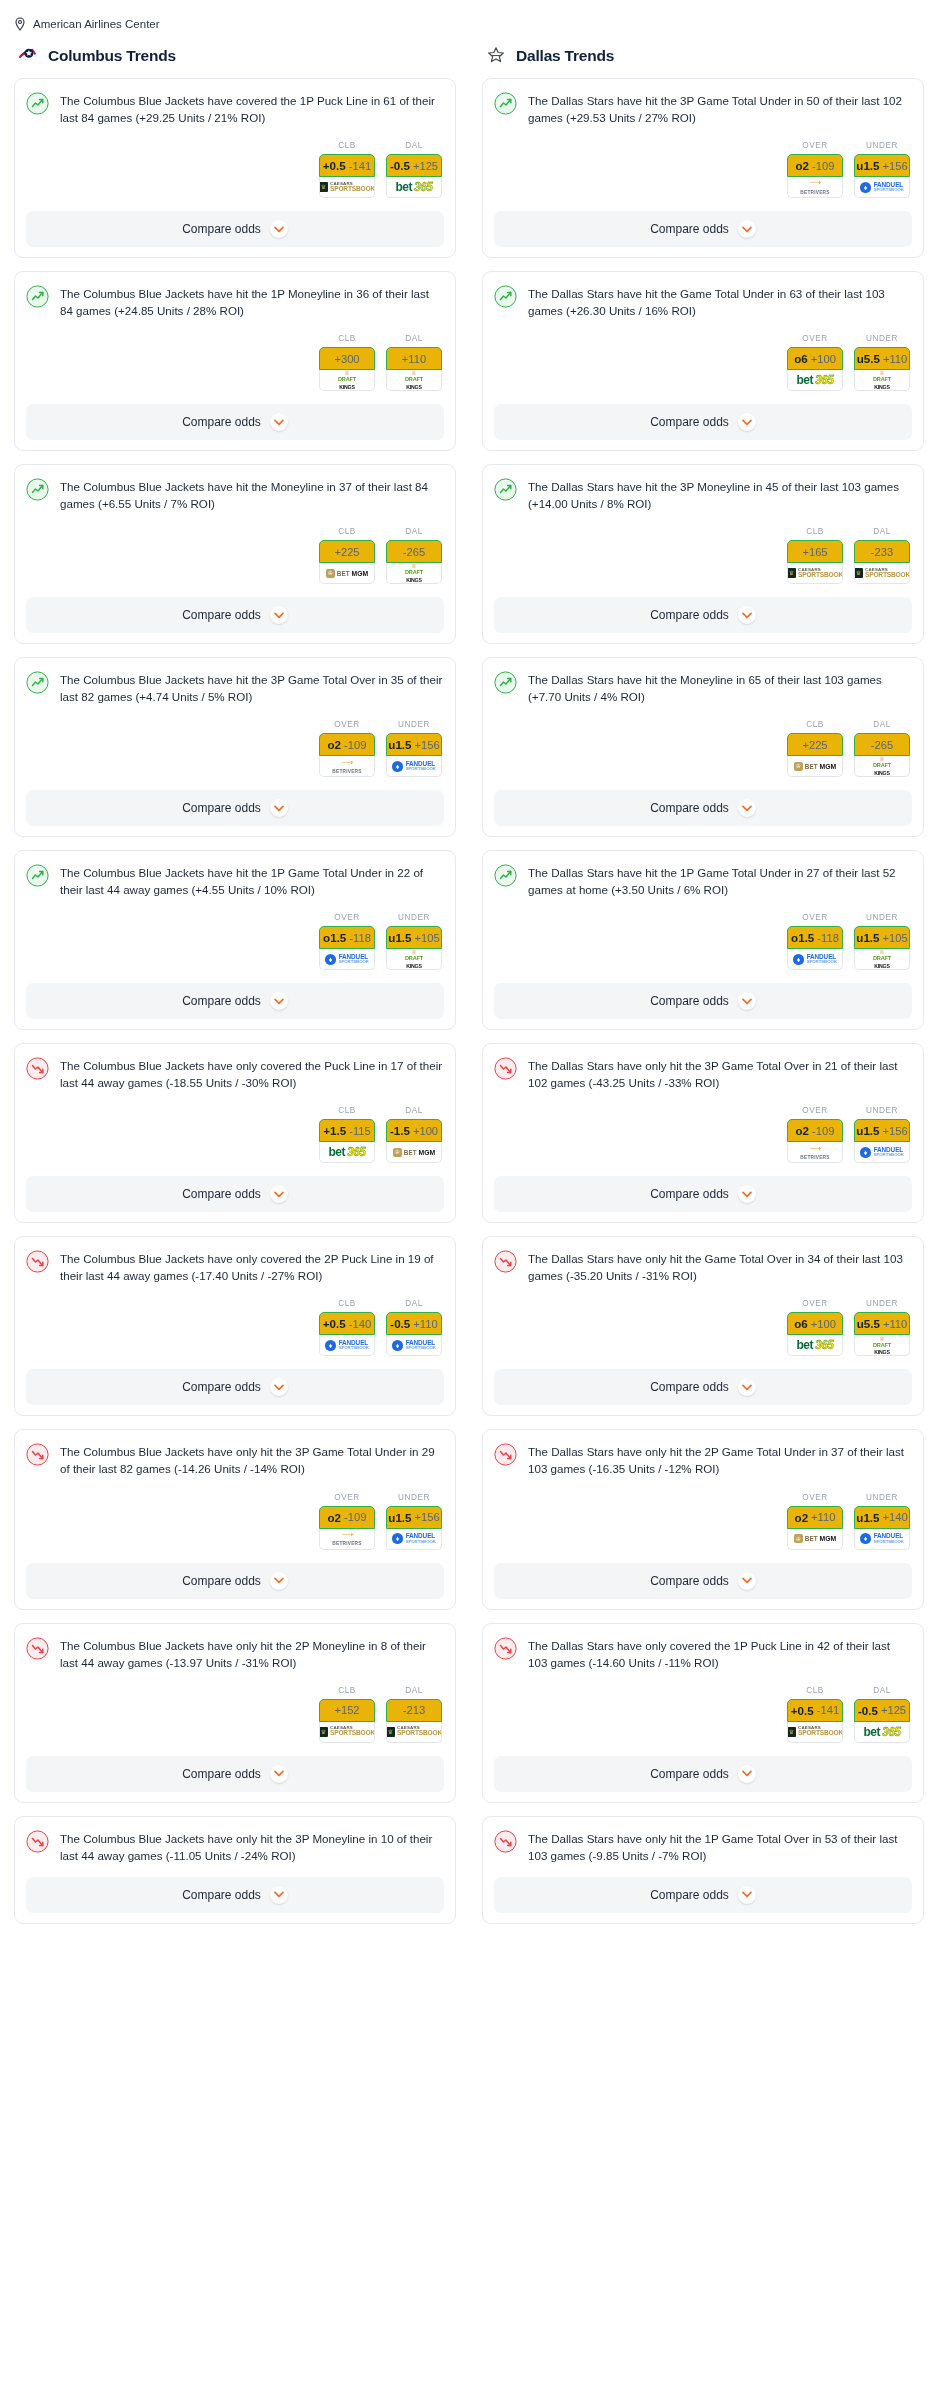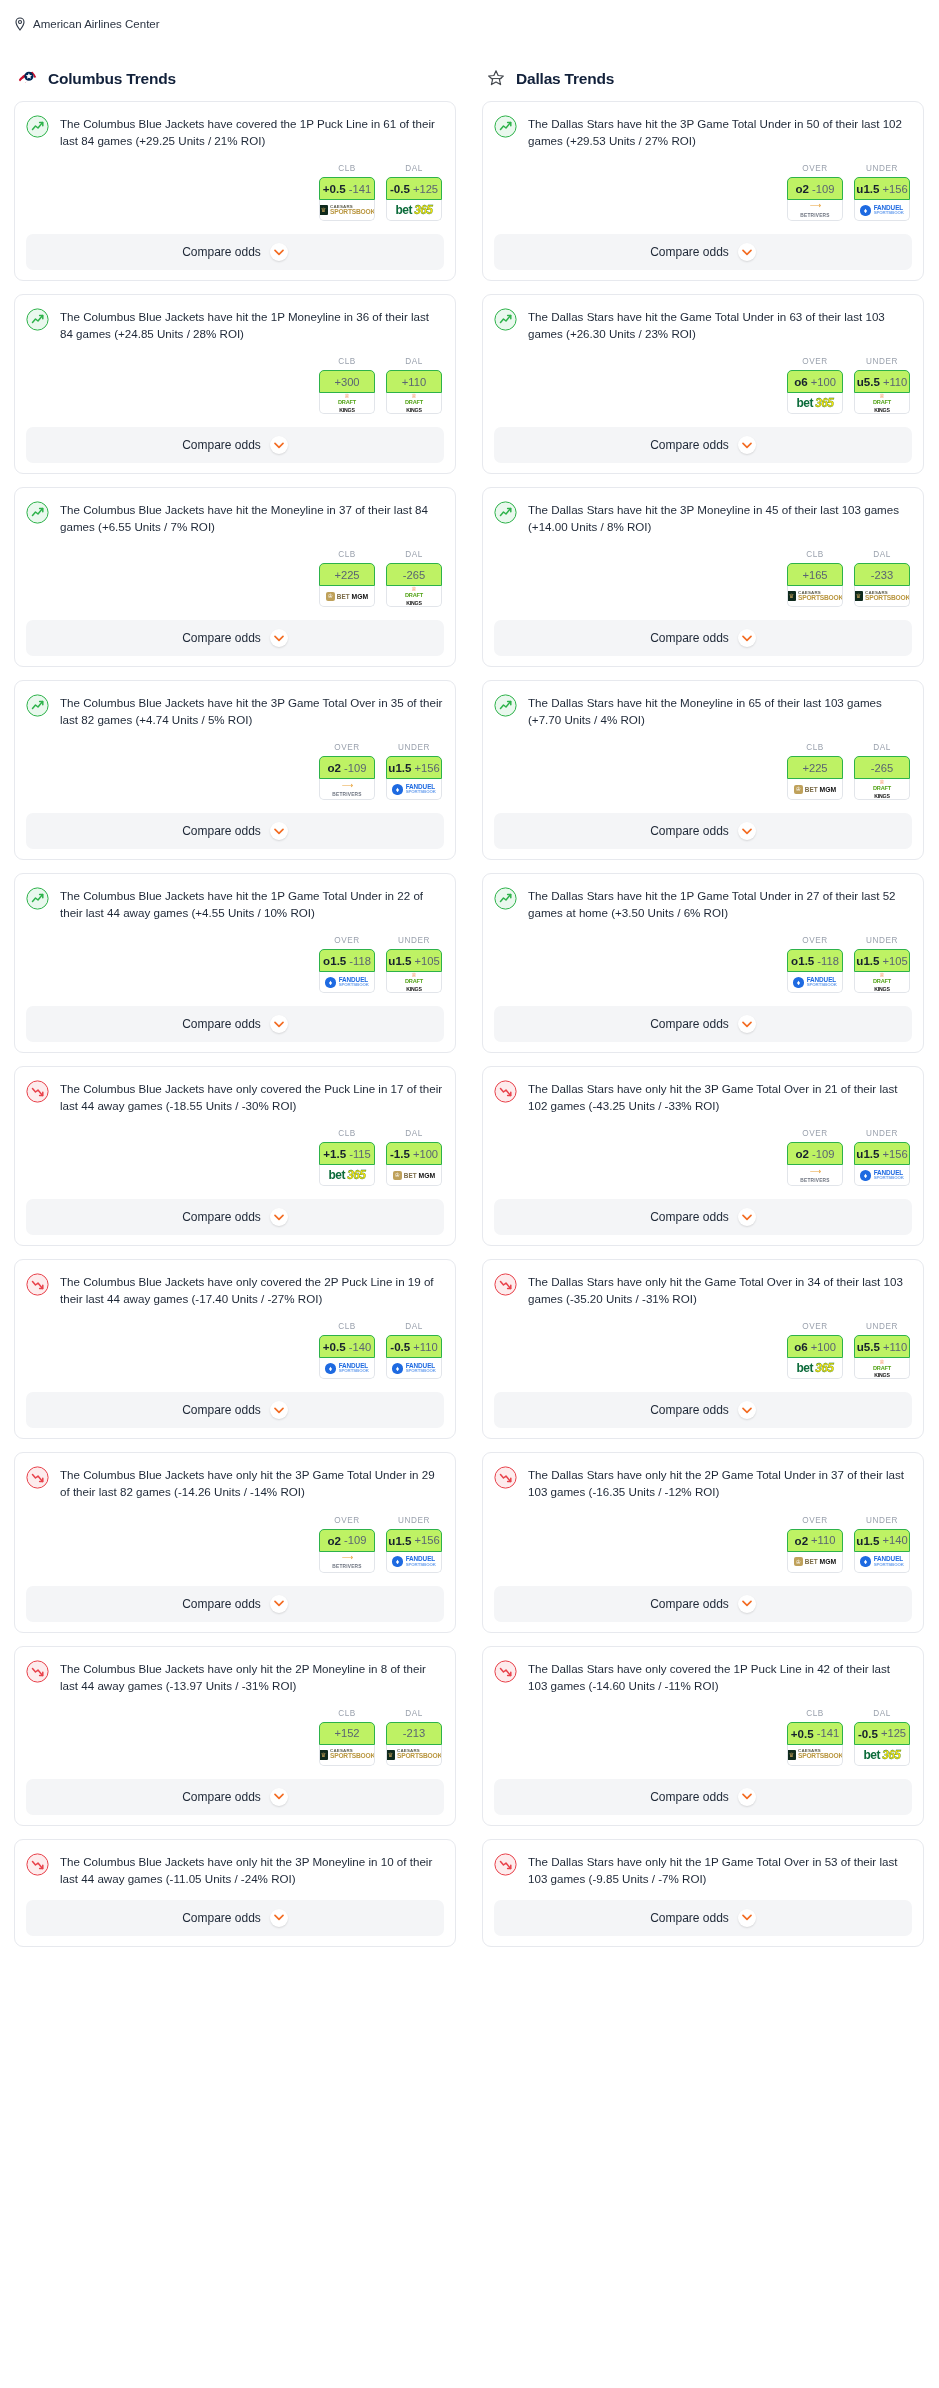--- a/index.html
+++ b/index.html
@@ -28,21 +28,21 @@
     margin-top: 9px;
     margin-bottom: 12px;
   }
   .venue-text { font-size: 11.5px; color: #2c3543; }
   .pin-icon svg { display: block; }
 
   
   .columns {
     display: flex;
     gap: 26px;
-    margin-top: 37px;
+    margin-top: 14px;
     align-items: center;
   }
   .col { width: 442px; flex: 0 0 442px; }
 
   .col-head {
     display: flex;
     align-items: center;
     gap: 9px;
     margin-bottom: 11px;
     padding-left: 3px;
@@ -90,21 +90,21 @@
     text-transform: uppercase;
   }
   .odds-box {
     border: 1px solid #2db24a;
     border-radius: 5px 5px 0 0;
     height: 23px;
     display: flex;
     align-items: center;
     justify-content: center;
     gap: 3px;
-    background: #bef264;
+    background: #eab308;
   }
   .odds-line { font-size: 11.6px; font-weight: bold; color: #16202e; }
   .odds-price { font-size: 11.2px; color: #5a6472; }
   .book-box {
     border: 1px solid #e2e5ea;
     border-top: none;
     border-radius: 0 0 5px 5px;
     height: 21px;
     display: flex;
     align-items: center;
@@ -733,21 +733,21 @@
             </span>
           </div>
         </div>
         <div class="trend-card">
           <div class="trend-top">
             <svg class="trend-icon" viewBox="0 0 23 23">
               <circle cx="11.5" cy="11.5" r="10.6" fill="#eaf8ee" stroke="#2db24a" stroke-width="1"></circle>
               <path d="M6.5 14.5l3-3.5 2.5 2 4.5-5.5" fill="none" stroke="#2db24a" stroke-width="1.5" stroke-linecap="round" stroke-linejoin="round"></path>
               <path d="M13.6 7.5h3.2v3.2" fill="none" stroke="#2db24a" stroke-width="1.5" stroke-linecap="round" stroke-linejoin="round"></path>
             </svg>
-            <div class="trend-text">The Dallas Stars have hit the Game Total Under in 63 of their last 103 games (+26.30 Units / 23% ROI)</div>
+            <div class="trend-text">The Dallas Stars have hit the Game Total Under in 63 of their last 103 games (+26.30 Units / 16% ROI)</div>
           </div>
           <div class="odds-row">
             <div class="odds-cell">
               <div class="odds-label">OVER</div>
               <div class="odds-box">
                 <span class="odds-line">o6</span>
                 <span class="odds-price">+100</span>
               </div>
               <div class="book-box">
                 <div class="bk bk-bet365">

